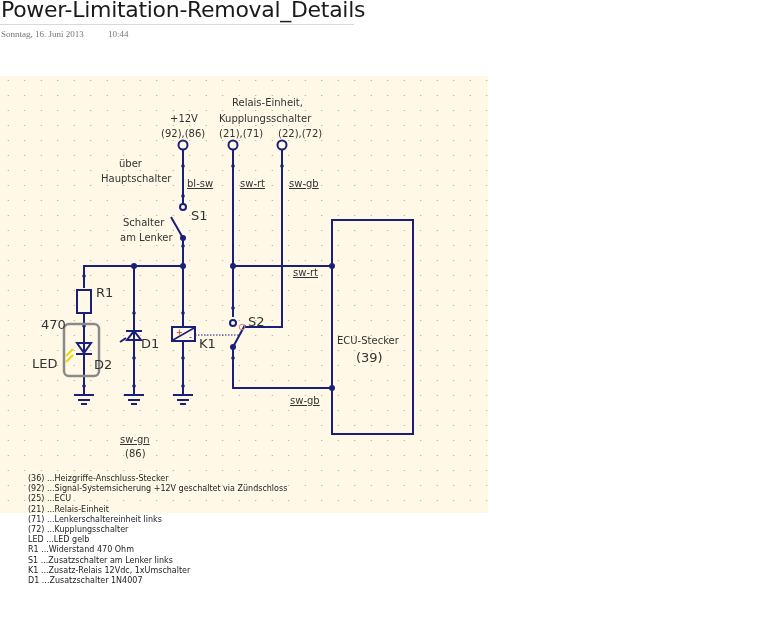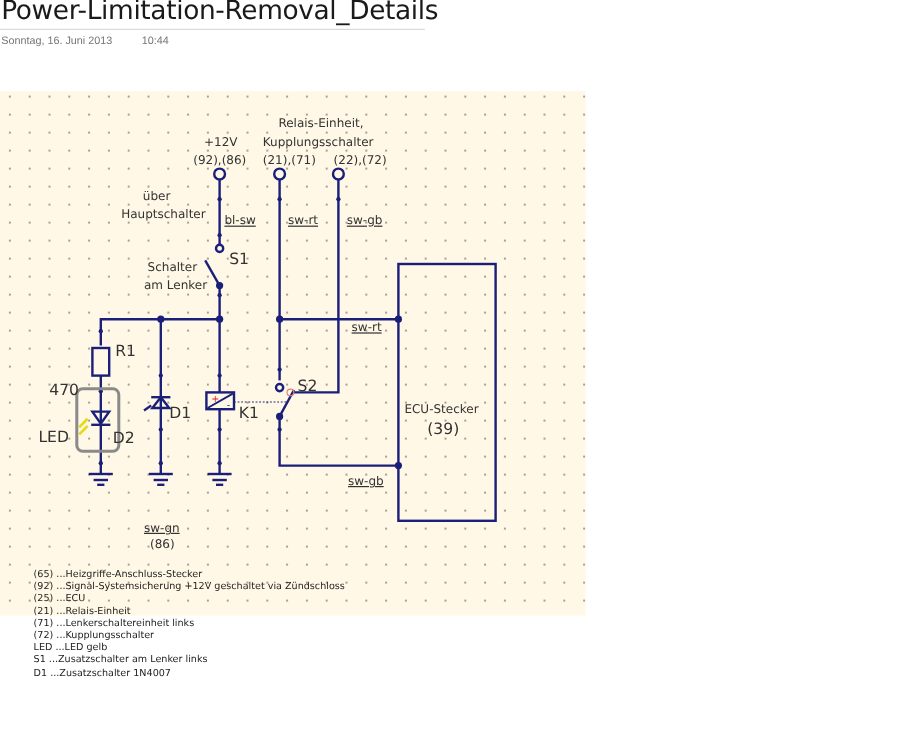--- a/index.html
+++ b/index.html
@@ -2,21 +2,21 @@
 <html><head>
   <meta charset="utf-8">
   <style>
     html, body { margin: 0; padding: 0; background: #ffffff; }
     body { width: 768px; height: 626px; position: relative; overflow: hidden;
            font-family: "Liberation Sans", sans-serif; }
     .page-title { position: absolute; left: 1px; top: -3px; font-size: 22px; color: #1a1a1a;
                   font-family: "DejaVu Sans", sans-serif; letter-spacing: -0.3px; white-space: nowrap; }
     .title-rule { position: absolute; left: 0; top: 24px; width: 354px; height: 1px; background: #d9d9d9; }
     .page-meta { position: absolute; left: 1px; top: 29px; font-size: 9px; color: #767676;
-                 font-family: Liberation Sans, sans-serif; white-space: nowrap; }
+                 font-family: Liberation Serif, serif; white-space: nowrap; }
     .page-meta .time { margin-left: 22px; }
     .canvas { position: absolute; left: 0; top: 76px; width: 488px; height: 437px;
               background-color: #fff8e6;
               background-image: radial-gradient(circle, #a6a095 0.75px, transparent 0.9px);
               background-size: 16.5px 15px;
               background-position: 0px -3px; }
     svg.schem { position: absolute; left: 0; top: 0; }
     .lbl { font-family: "DejaVu Sans", sans-serif; fill: #333; }
     .legend { position: absolute; left: 28px; top: 474px; font-size: 8px; line-height: 10.2px;
               color: #222; font-family: "DejaVu Sans", sans-serif; white-space: nowrap; }
@@ -174,22 +174,24 @@
     <text x="32" y="368">LED</text>
     <text x="94" y="369">D2</text>
     <text x="141" y="348">D1</text>
     <text x="199" y="348">K1</text>
     <text x="248" y="326">S2</text>
     <text x="356" y="362">(39)</text>
   </g>
 </svg>
 
 <div class="legend">
-  <div>(65) ...Heizgriffe-Anschluss-Stecker</div>
+  <div>(36) ...Heizgriffe-Anschluss-Stecker</div>
   <div>(92) ...Signal-Systemsicherung +12V geschaltet via Zündschloss</div>
   <div>(25) ...ECU</div>
   <div>(21) ...Relais-Einheit</div>
   <div>(71) ...Lenkerschaltereinheit links</div>
   <div>(72) ...Kupplungsschalter</div>
   <div>LED ...LED gelb</div>
+  <div>R1 ...Widerstand 470 Ohm</div>
   <div>S1 ...Zusatzschalter am Lenker links</div>
+  <div>K1 ...Zusatz-Relais 12Vdc, 1xUmschalter</div>
   <div>D1 ...Zusatzschalter 1N4007</div>
 </div>
 
 </body></html>

